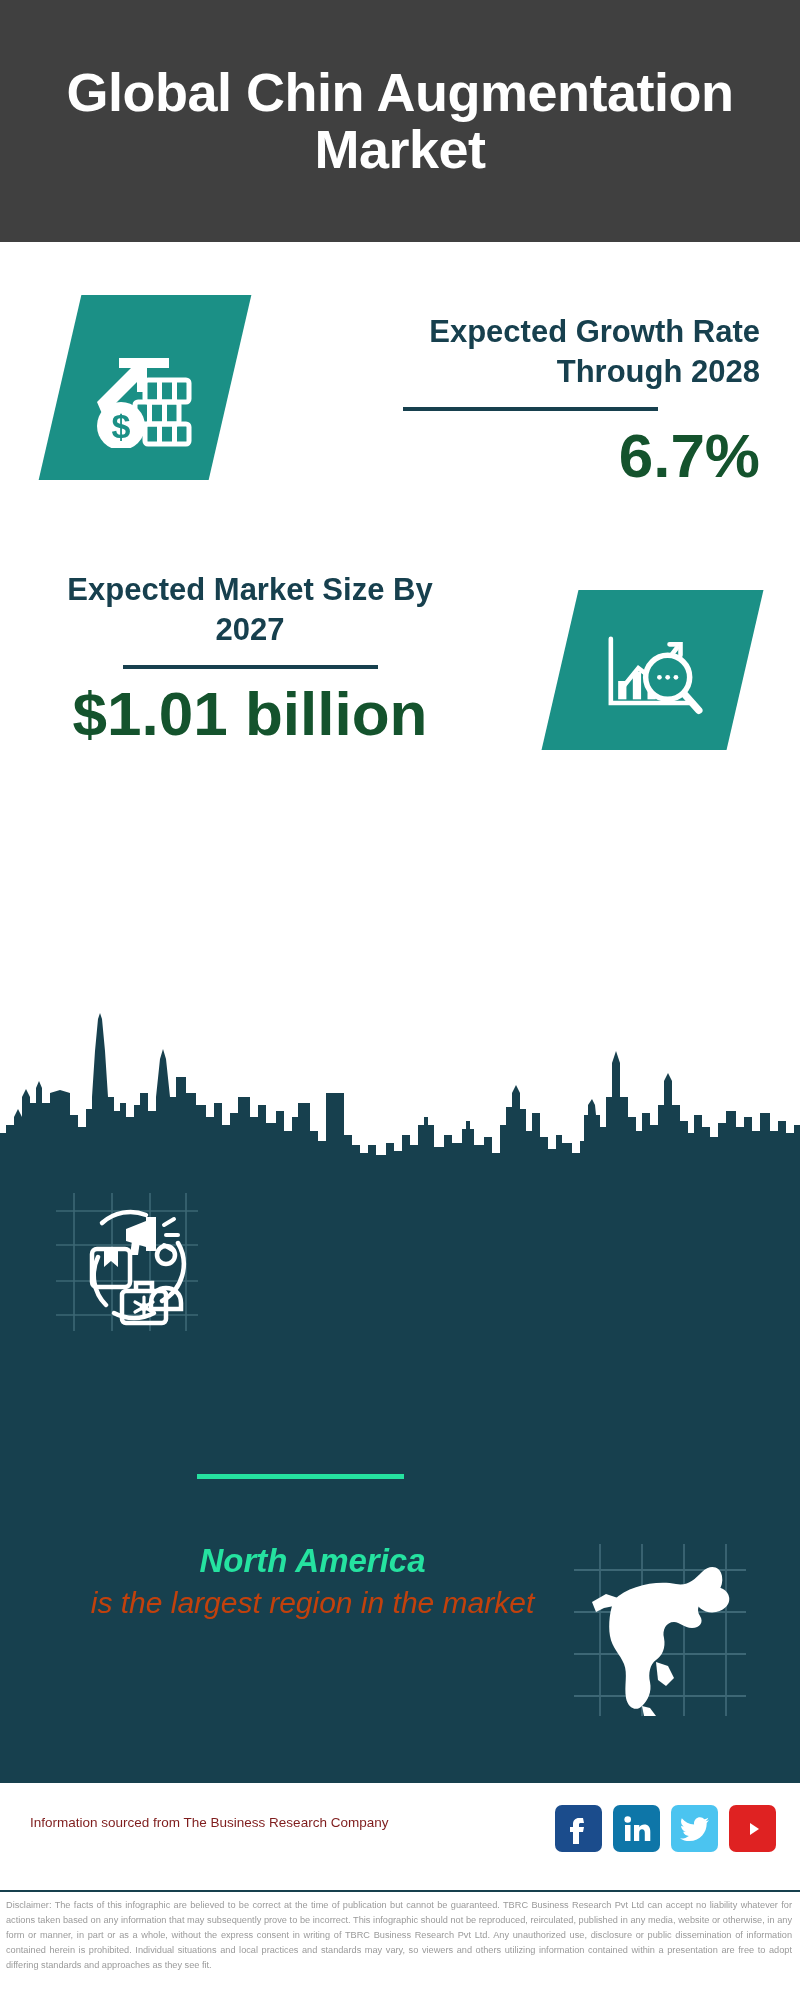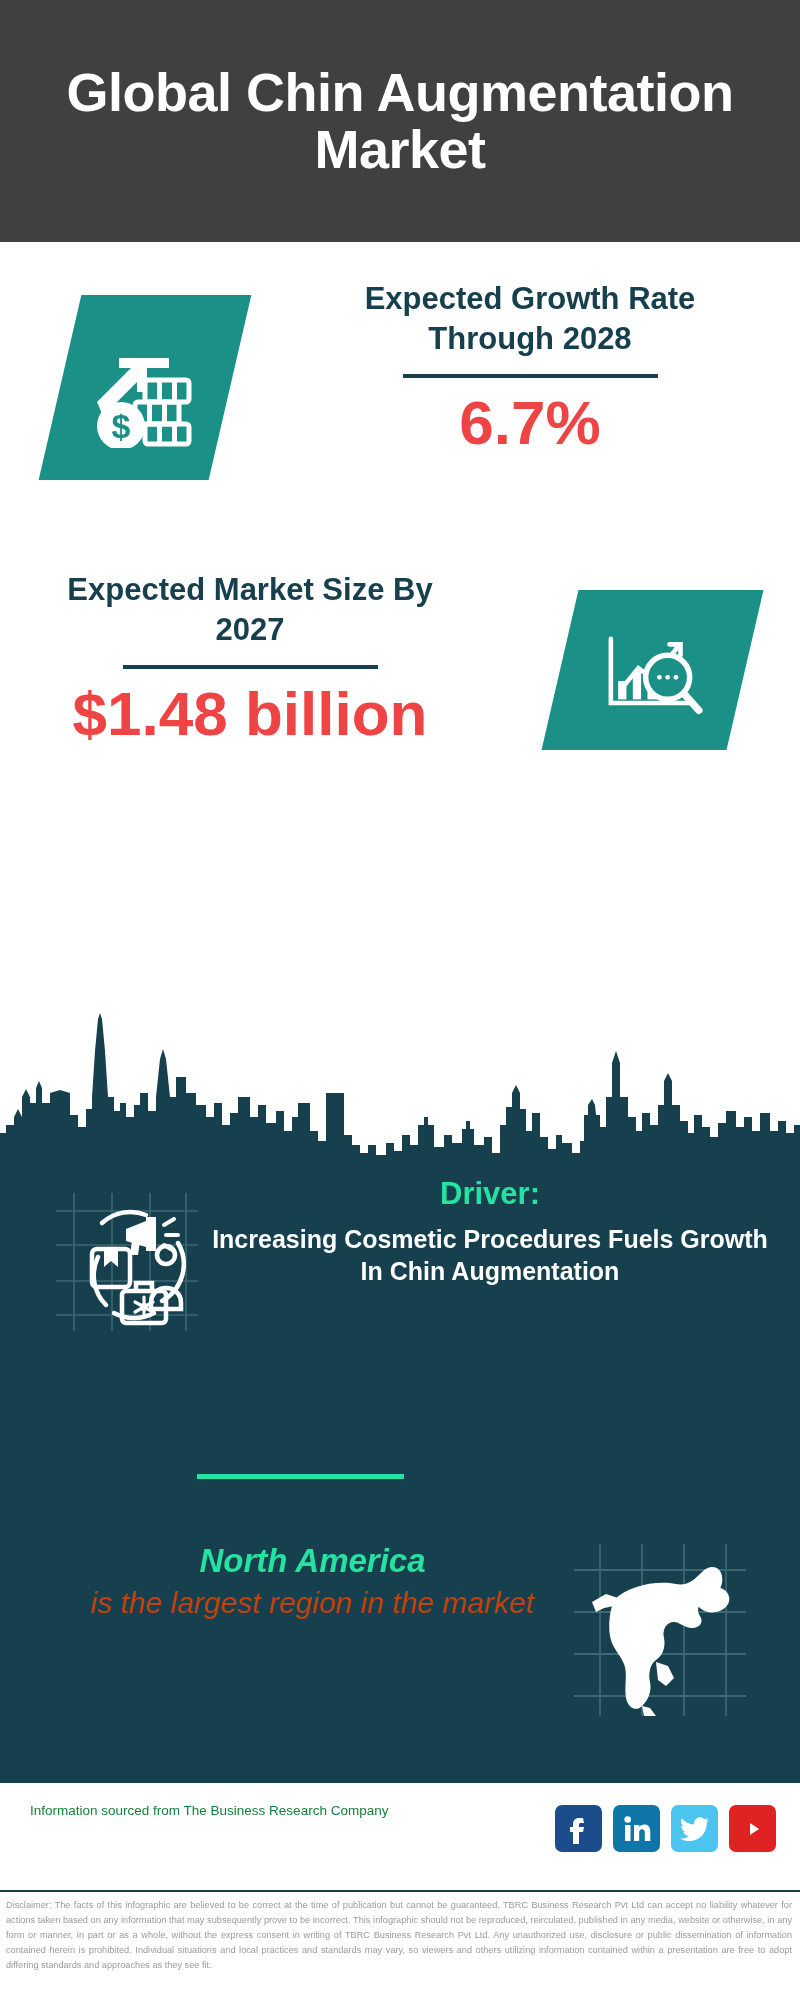--- a/index.html
+++ b/index.html
@@ -22,26 +22,26 @@
   }
 
   
   .growth{position:absolute;left:0;top:250px;width:800px;height:310px;}
   .para-left{
     position:absolute;left:60px;top:45px;width:170px;height:185px;
     background:#1b9086;transform:skewX(-13deg);
   }
   .para-left .ico{transform:skewX(13deg);width:100%;height:100%;
     display:flex;align-items:center;justify-content:center;}
-  .growth-txt{position:absolute;left:300px;top:29px;width:460px;text-align:center;}
+  .growth-txt{position:absolute;left:300px;top:62px;width:460px;text-align:right;}
   .lbl{
     color:#17404e;font-size:31px;font-weight:bold;line-height:1.28;
   }
   .rule-dark{width:255px;height:4px;background:#17404e;margin:16px auto 0;}
-  .big-teal{color:#ef4444;font-size:62px;font-weight:bold;line-height:1;margin-top:14px;}
+  .big-teal{color:#14532d;font-size:62px;font-weight:bold;line-height:1;margin-top:14px;}
 
   
   .size{position:absolute;left:0;top:560px;width:800px;height:230px;}
   .size-txt{position:absolute;left:40px;top:10px;width:420px;text-align:center;}
   .para-right{
     position:absolute;right:55px;top:30px;width:185px;height:160px;
     background:#1b9086;transform:skewX(-13deg);
   }
   .para-right .ico{transform:skewX(13deg);width:100%;height:100%;
     display:flex;align-items:center;justify-content:center;}
@@ -66,21 +66,21 @@
   .region-txt{position:absolute;left:35px;top:10px;width:555px;text-align:center;}
   .region-head{color:#25e2a0;font-size:33px;font-weight:bold;line-height:1.25;}
   .region-sub{color:#c2410c;font-size:30px;line-height:1.3;margin-top:2px;}
   .region-map{position:absolute;left:570px;top:10px;width:180px;height:180px;}
 
   
   .footbar{
     position:absolute;left:0;top:1780px;width:800px;height:110px;background:#ffffff;
     border-top:3px solid #17404e;
   }
-  .src{position:absolute;left:30px;top:16px;color:#15803d;font-size:13.5px;line-height:1.75;}
+  .src{position:absolute;left:30px;top:28px;color:#7f1d1d;font-size:13.5px;line-height:1.75;}
   .socials{position:absolute;right:24px;top:22px;display:flex;gap:11px;}
   .sbtn{width:47px;height:47px;border-radius:7px;display:flex;align-items:center;justify-content:center;}
 
   .disclaimer{
     position:absolute;left:0;top:1890px;width:800px;height:110px;
     background:#ffffff;border-top:2px solid #17404e;
     color:#9a9a9a;font-size:9.2px;line-height:1.62;padding:6px 8px 16px 6px;
     box-sizing:border-box;text-align:justify;
   }
 </style>
@@ -120,21 +120,21 @@
       <div class="lbl">Expected Growth Rate Through 2028</div>
       <div class="rule-dark"></div>
       <div class="big-teal">6.7%</div>
     </div>
   </div>
 
   <div class="size">
     <div class="size-txt">
       <div class="lbl">Expected Market Size By 2027</div>
       <div class="rule-dark"></div>
-      <div class="big-teal">$1.48 billion</div>
+      <div class="big-teal">$1.01 billion</div>
     </div>
     <div class="para-right">
       <div class="ico">
         <svg width="110" height="110" viewBox="0 0 120 120">
           <g fill="none" stroke="#ffffff" stroke-width="5" stroke-linecap="round">
             <path d="M14 26 L14 96 L104 96"></path>
             <path d="M26 80 L44 58 L60 70 L86 36"></path>
             <path d="M78 32 L90 32 L90 44"></path>
             <rect x="22" y="72" width="9" height="20" fill="#ffffff" stroke="none"></rect>
             <rect x="38" y="62" width="9" height="30" fill="#ffffff" stroke="none"></rect>
@@ -198,24 +198,20 @@
         <g fill="#ffffff">
           <circle cx="94" cy="122" r="4"></circle>
           <g stroke="#ffffff" stroke-width="3.2" stroke-linecap="round">
             <line x1="94" y1="112" x2="94" y2="132"></line>
             <line x1="85" y1="117" x2="103" y2="127"></line>
             <line x1="85" y1="127" x2="103" y2="117"></line>
           </g>
         </g>
       </svg>
     </div>
-    <div class="driver-txt">
-      <div class="driver-head">Driver:</div>
-      <div class="driver-body">Increasing Cosmetic Procedures Fuels Growth In Chin Augmentation</div>
-    </div>
   </div>
 
   <div class="rule-mint"></div>
 
   <div class="region">
     <div class="region-txt">
       <div class="region-head">North America</div>
       <div class="region-sub">is the largest region in the market</div>
     </div>
     <div class="region-map">

